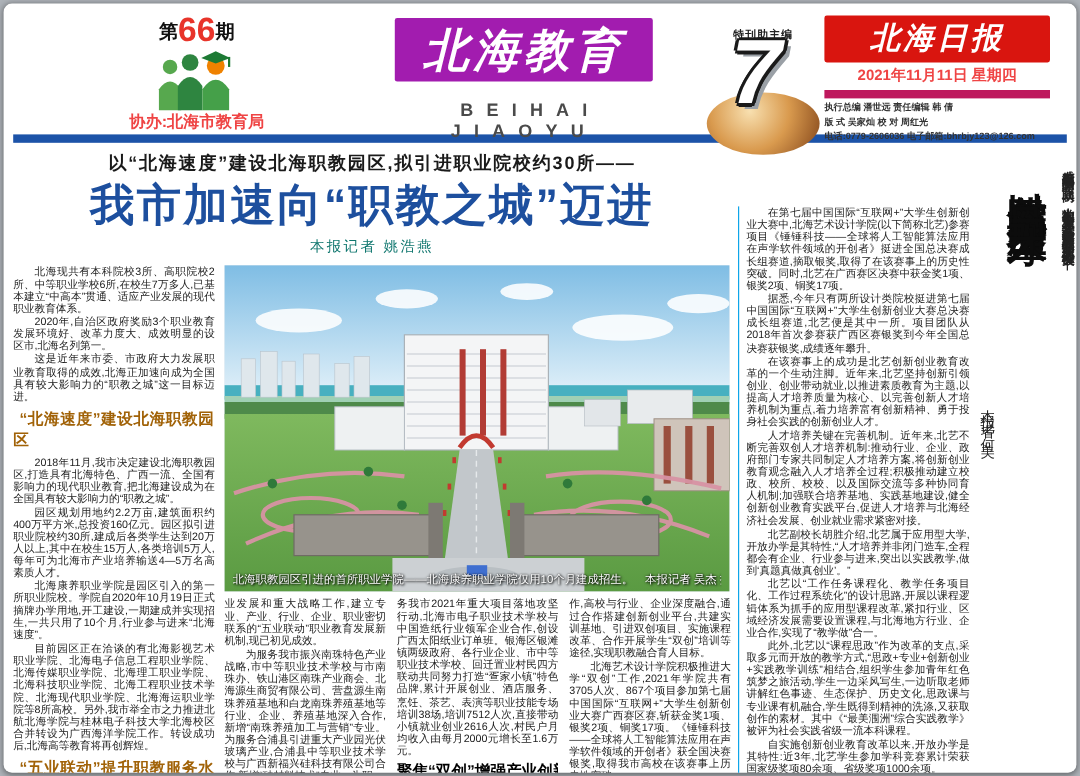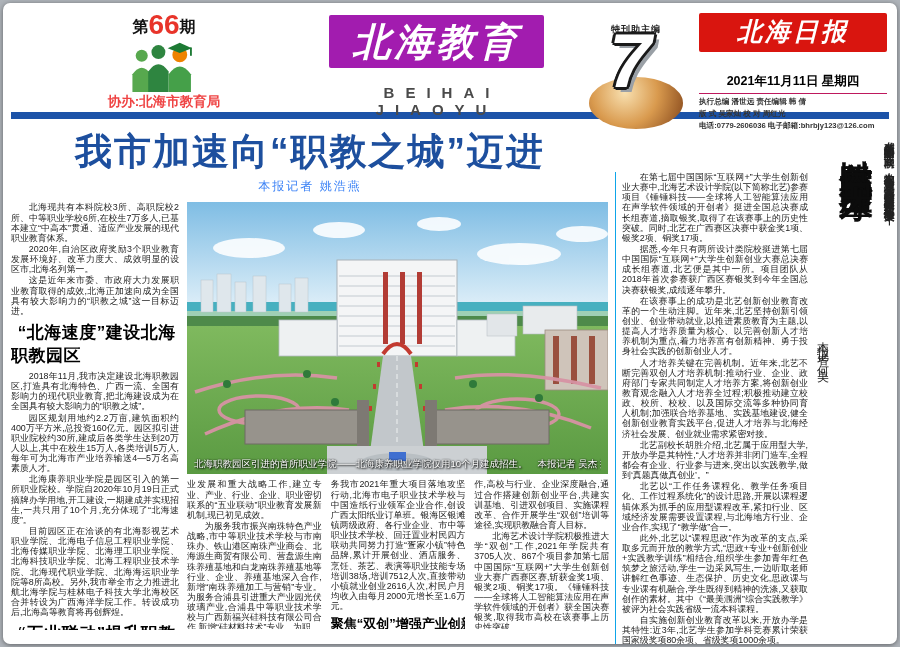--- a/index.html
+++ b/index.html
@@ -22,41 +22,41 @@
   .mh-right{position:absolute;right:2px;top:4px;width:300px;height:100px;}
   .special{position:absolute;left:24px;top:12px;font-size:9px;font-weight:bold;color:#222;letter-spacing:1px;}
   .page7{position:absolute;left:-4px;top:26px;width:104px;height:86px;z-index:3;}
   .pearl{position:absolute;left:6px;bottom:-6px;width:94px;height:52px;border-radius:50%;
          background:radial-gradient(circle at 38% 30%,#f8e0b0,#d99a4e 48%,#87491c 96%);}
   .seven{position:absolute;left:26px;top:-14px;font-size:76px;font-weight:bold;font-style:italic;
          color:#fff;line-height:1;
          text-shadow:-3px 0 #1a1a1a,3px 0 #1a1a1a,0 -3px #1a1a1a,0 3px #1a1a1a,
                      -2px -2px #1a1a1a,2px 2px #1a1a1a,-2px 2px #1a1a1a,2px -2px #1a1a1a,
                      5px 5px 0 #9aa0a6;}
-  .daily-block{position:absolute;right:0;top:2px;width:188px;}
+  .daily-block{position:absolute;right:12px;top:2px;width:188px;}
   .daily-redbox{background:#d9150f;color:#fff;font-family:"DejaVu Serif",serif;font-weight:bold;
                 font-style:italic;font-size:25px;text-align:center;padding:2px 4px 4px;letter-spacing:3px;border-radius:2px;}
-  .dateline{font-size:12.5px;font-weight:bold;color:#000000;text-align:center;
-            border-bottom:1px solid #be185d;padding:21px 0 3px;}
+  .dateline{font-size:12.5px;font-weight:bold;color:#ef4444;text-align:center;
+            border-bottom:7px solid #be185d;padding:3px 0 3px;}
   .staff{font-size:7.6px;color:#333;line-height:1.55;padding-top:2px;font-weight:bold;}
 
   .blue-bar{height:7px;background:#1c53a8;margin-top:1px;}
 
   
   .content{display:flex;gap:6px;padding-top:5px;height:524px;}
   .main-left{width:598px;flex:none;}
   .head-block{text-align:center;padding:3px 0 2px;}
   .kicker{font-size:15px;font-weight:bold;color:#1a1a1a;letter-spacing:1.5px;}
   .headline{font-size:37px;font-weight:bold;color:#1d4f9e;margin:3px 0 0;line-height:1.2;letter-spacing:2px;
             font-family:"Liberation Sans","DejaVu Sans",sans-serif;}
-  .byline{font-size:12px;color:#3b82f6;margin-top:4px;letter-spacing:2px;}
+  .byline{font-size:12px;color:#0f766e;margin-top:4px;letter-spacing:2px;}
   .body-row{display:flex;gap:8px;margin-top:5px;}
   .col-left{width:168px;flex:none;height:428px;overflow:hidden;}
   p.art{font-size:8.9px;line-height:1.14;text-align:justify;text-indent:2em;color:#1c1c1c;margin:0 0 1px;}
-  h3.sub{font-size:17px;font-weight:bold;color:#000000;margin:5px 0 4px;letter-spacing:.5px;text-indent:.4em;}
+  h3.sub{font-size:13px;font-weight:bold;color:#a16207;margin:5px 0 4px;letter-spacing:.5px;text-indent:.4em;}
   .right-part{flex:1;display:flex;flex-direction:column;}
   .photo-wrap{position:relative;width:421px;height:272px;flex:none;background:#dfe8ee;}
   .caption{position:absolute;left:7px;right:7px;bottom:3px;font-size:9.5px;color:#fff;
            text-shadow:0 0 2px #000,1px 1px 2px #000;white-space:nowrap;overflow:hidden;}
   .credit{margin-left:10px;}
   .bottom-cols{display:flex;gap:9px;margin-top:5px;height:150px;overflow:hidden;}
   .bcol{flex:1;overflow:hidden;}
   h3.bsub{font-size:13px;font-weight:bold;color:#000;margin:4px 0 3px;white-space:nowrap;}
 
   .side-article{width:186px;flex:none;height:518px;overflow:hidden;border-left:1px solid #0ea5e9;padding-left:6px;margin-top:48px;}
@@ -114,34 +114,35 @@
       </div>
     </div>
   </header>
 
   <div class="blue-bar"></div>
 
   <div class="content">
 
     <section class="main-left">
       <div class="head-block">
+        <div class="kicker">以“北海速度”建设北海职教园区,拟引进职业院校约30所——</div>
         <h1 class="headline">我市加速向“职教之城”迈进</h1>
         <div class="byline">本报记者  姚浩燕</div>
       </div>
 
       <div class="body-row">
 
         <div class="col-left">
           <p class="art">北海现共有本科院校3所、高职院校2所、中等职业学校6所,在校生7万多人,已基本建立“中高本”贯通、适应产业发展的现代职业教育体系。</p>
           <p class="art">2020年,自治区政府奖励3个职业教育发展环境好、改革力度大、成效明显的设区市,北海名列第一。</p>
           <p class="art">这是近年来市委、市政府大力发展职业教育取得的成效,北海正加速向成为全国具有较大影响力的“职教之城”这一目标迈进。</p>
           <h3 class="sub">“北海速度”建设北海职教园区</h3>
           <p class="art">2018年11月,我市决定建设北海职教园区,打造具有北海特色、广西一流、全国有影响力的现代职业教育,把北海建设成为在全国具有较大影响力的“职教之城”。</p>
           <p class="art">园区规划用地约2.2万亩,建筑面积约400万平方米,总投资160亿元。园区拟引进职业院校约30所,建成后各类学生达到20万人以上,其中在校生15万人,各类培训5万人,每年可为北海市产业培养输送4—5万名高素质人才。</p>
-          <p class="art">北海康养职业学院是园区引入的第一所职业院校。学院自2020年10月19日正式摘牌办学用地,开工建设,一期建成并实现招生,一共只用了10个月,充分体现了“北海速度”。</p>
+          <p class="art">北海康养职业学院是园区引入的第一所职业院校。学院自2020年10月19日正式摘牌办学用地,开工建设,一期建成并实现招生,一共只用了10个月,行业参与进来“北海速度”。</p>
           <p class="art">目前园区正在洽谈的有北海影视艺术职业学院、北海电子信息工程职业学院、北海传媒职业学院、北海理工职业学院、北海科技职业学院、北海工程职业技术学院、北海现代职业学院、北海海运职业学院等8所高校。另外,我市举全市之力推进北航北海学院与桂林电子科技大学北海校区合并转设为广西海洋学院工作。转设成功后,北海高等教育将再创辉煌。</p>
           <h3 class="sub">“五业联动”提升职教服务水平</h3>
 
         </div>
 
         <div class="right-part">
           <div class="photo-wrap">
             <svg width="421" height="272" viewBox="0 0 421 272">
               <defs>
                 <linearGradient id="sky" x1="0" y1="0" x2="0" y2="1">

